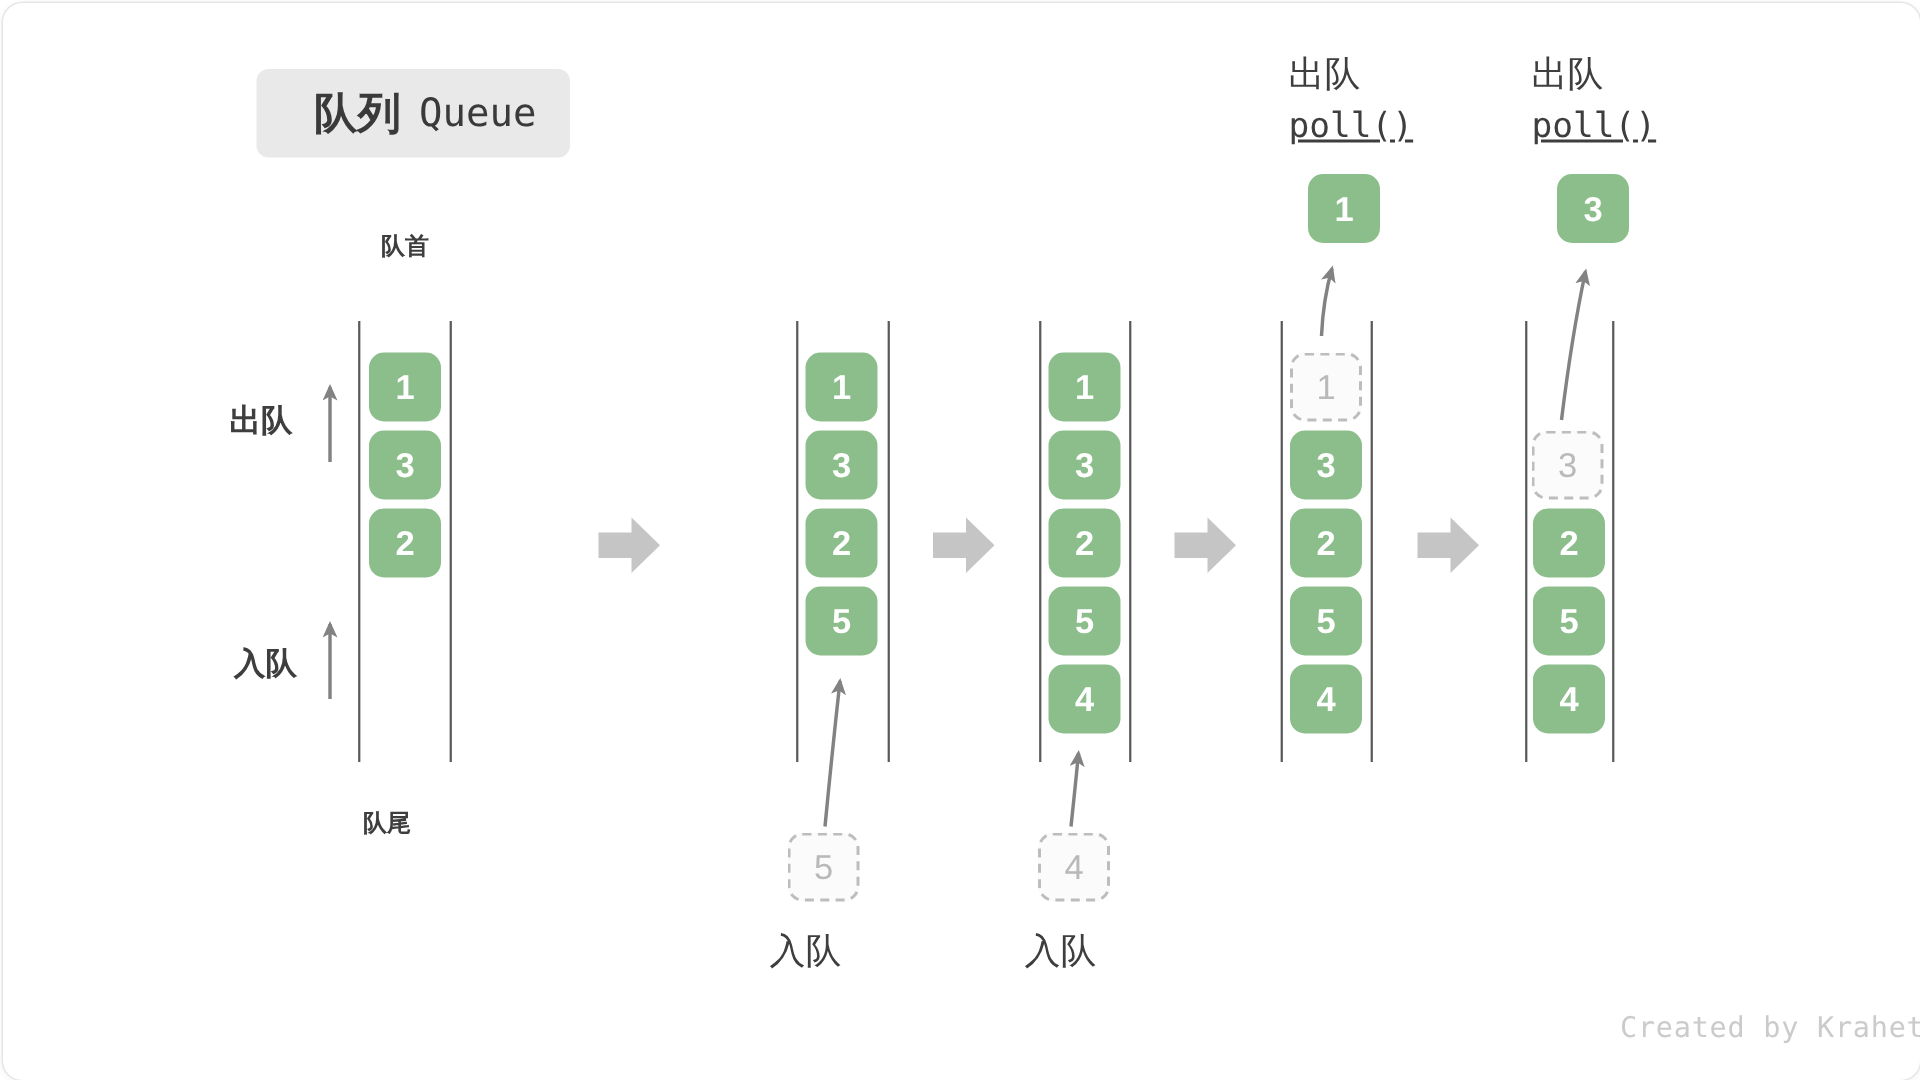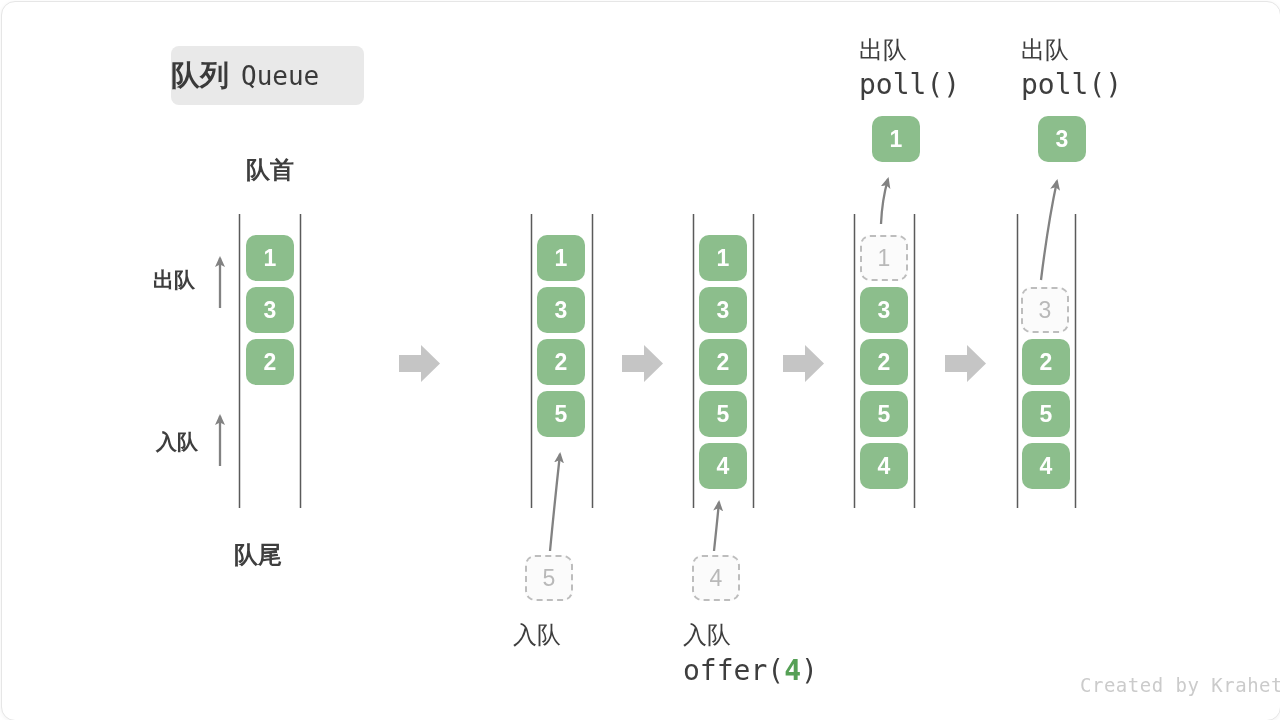--- a/index.html
+++ b/index.html
@@ -8,40 +8,40 @@
     background:#ffffff;border:1px solid #e6e6e6;border-radius:14px;
     box-shadow:0 1px 4px rgba(0,0,0,.05);
     overflow:hidden;
     font-family:"Liberation Sans","DejaVu Sans",sans-serif;
     color:var(--text,#3e3e3e);
   }
   .overlay{position:absolute;left:0;top:0;width:1280px;height:720px;}
   .badge{
     position:absolute;left:169px;top:44px;width:193px;height:59px;
     background:var(--badge-bg,#e9e9e9);border-radius:8px;
-    display:flex;align-items:center;gap:12px;
+    display:flex;align-items:center;justify-content:center;gap:12px;padding-left:16px;
   }
   .badge .zh{font-size:29px;font-weight:700;color:#3a3a3a;}
   .badge .en{font-family:"DejaVu Sans Mono",monospace;font-size:26px;color:#3a3a3a;}
-  .lbl{position:absolute;font-weight:700;font-size:24px;color:var(--text,#3e3e3e);white-space:nowrap;}
+  .lbl{position:absolute;font-weight:700;font-size:16px;color:var(--text,#3e3e3e);white-space:nowrap;}
   .lbl.small{font-size:21px;}
   .col-cap{width:62px;text-align:center;}
   .qbox{
     position:absolute;width:48px;height:46px;border-radius:10px;
     background:var(--box-green,#8cbe8c);color:#ffffff;
     display:flex;align-items:center;justify-content:center;
     font-size:23px;font-weight:600;box-sizing:border-box;
   }
   .qbox.ghost{
     background:#fbfbfb;border:2px dashed var(--ghost-border,#bdbdbd);
     color:var(--ghost-text,#b9b9b9);font-weight:400;
   }
   .op{position:absolute;line-height:36px;font-size:24px;white-space:nowrap;}
   .op .action{display:block;color:var(--text,#3e3e3e);}
-  .op .code{display:block;font-family:"DejaVu Sans Mono",monospace;font-size:28px;color:var(--text,#3e3e3e);}
+  .op .code{display:block;font-family:"DejaVu Sans Mono",monospace;font-size:23px;color:var(--text,#3e3e3e);text-decoration:underline;}
   .op .arg{color:var(--arg-green,#55a055);font-weight:700;}
   .watermark{
     position:absolute;left:1078px;top:672px;
     font-family:"DejaVu Sans Mono",monospace;font-size:19px;
     color:var(--watermark,#cbcbcb);letter-spacing:.5px;white-space:nowrap;
   }
 </style>
 </head>
 <body>
 
@@ -108,21 +108,20 @@
   </div>
 
   <div class="qbox" style="left:697px;top:233px">1</div>
   <div class="qbox" style="left:697px;top:285px">3</div>
   <div class="qbox" style="left:697px;top:337px">2</div>
   <div class="qbox" style="left:697px;top:389px">5</div>
   <div class="qbox" style="left:697px;top:441px">4</div>
   <div class="qbox ghost" style="left:690px;top:553px">4</div>
   <div class="op" style="left:681px;top:615px">
     <span class="action">入队</span>
-    <span class="code"><span>offer(</span><span class="arg">4</span><span>)</span></span>
   </div>
 
   <div class="op" style="left:857px;top:30px;line-height:35px">
     <span class="action">出队</span>
     <span class="code">poll()</span>
   </div>
   <div class="qbox" style="left:870px;top:114px">1</div>
   <div class="qbox ghost" style="left:858px;top:233px">1</div>
   <div class="qbox" style="left:858px;top:285px">3</div>
   <div class="qbox" style="left:858px;top:337px">2</div>

